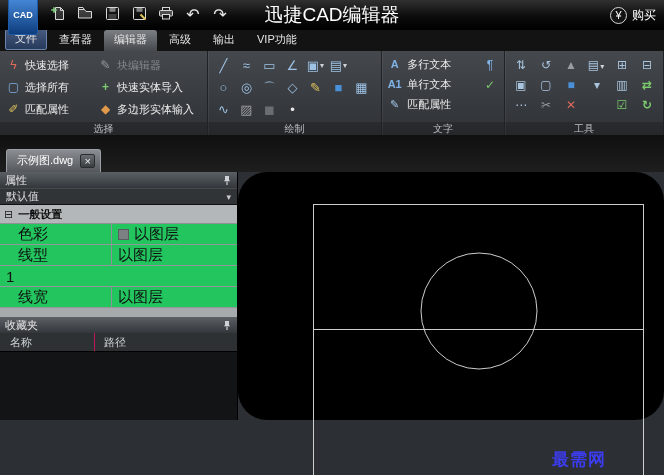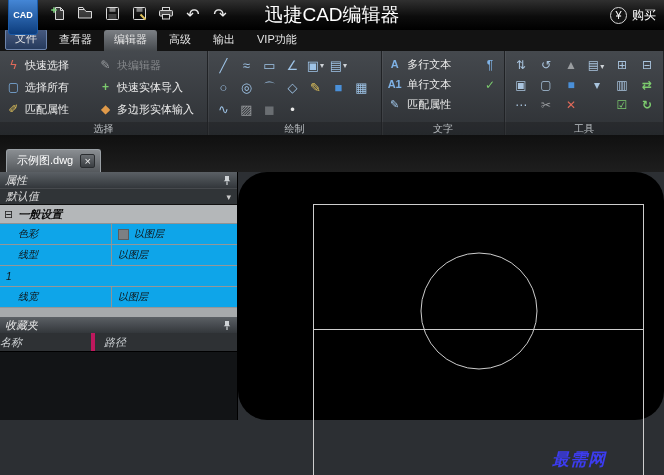--- a/index.html
+++ b/index.html
@@ -67,40 +67,40 @@
 
   
   .doctabs{height:37px;background:linear-gradient(#101010,#1e1e1e);display:flex;align-items:flex-end;padding-left:6px;}
   .dtab{display:flex;align-items:center;gap:7px;background:linear-gradient(#8a8e92,#54585c);
     border:1px solid #9aa0a5;border-bottom:none;border-radius:3px 3px 0 0;color:#fff;
     font-size:11px;padding:3px 5px 4px 10px;}
   .dtab-close{width:15px;height:14px;background:linear-gradient(#6a6e72,#3a3e42);border:1px solid #2a2d30;
     border-radius:2px;color:#f0f0f0;font-size:11px;line-height:12px;text-align:center;box-sizing:border-box;}
 
   
-  .main{display:flex;height:248px;font-style:italic;}
+  .main{display:flex;height:248px;}
   .leftpanel{width:238px;background:#17191b;display:flex;flex-direction:column;border-right:1px solid #000;box-sizing:border-box;}
   .phead{height:16px;background:linear-gradient(#5b6065,#33373b);color:#e8e8e8;font-size:11px;
     display:flex;align-items:center;padding:0 5px;flex:none;}
   .pin{margin-left:auto;display:flex;align-items:center;}
   .preset{height:17px;background:#303437;border-top:1px solid #46494d;border-bottom:1px solid #111;
     color:#dddddd;font-size:11px;display:flex;align-items:center;padding:0 6px;flex:none;box-sizing:border-box;}
   .preset .pcaret{margin-left:auto;font-size:9px;color:#ccc;}
   .section-row{height:18px;background:#b4b7b9;color:#101010;font-size:11px;font-weight:bold;
     display:flex;align-items:center;gap:5px;padding:0 4px;border-bottom:1px solid #8f9294;flex:none;}
   .collapse{font-size:11px;font-weight:normal;color:#222;line-height:1;}
-  .prow{height:20px;background:#0ea5e9;display:flex;font-size:10px;color:#101010;
+  .prow{height:20px;background:#22c55e;display:flex;font-size:15px;color:#101010;
     border-bottom:1px solid #949799;flex:none;}
   .plabel{width:112px;padding-left:18px;display:flex;align-items:center;border-right:1px solid #8f9294;box-sizing:border-box;}
   .pvalue{flex:1;display:flex;align-items:center;padding-left:6px;gap:5px;}
   .swatch{width:9px;height:9px;background:#7d8083;border:1px solid #5a5d60;flex:none;}
   .pfiller{height:9px;background:#a7aaac;flex:none;}
   .fav-cols{height:18px;background:#2e3134;display:flex;font-size:11px;color:#cfd3d6;
     border-bottom:1px solid #000;flex:none;}
-  .fc1{width:95px;padding-left:0;border-right:4px solid #be185d;display:flex;align-items:center;box-sizing:border-box;}
+  .fc1{width:95px;padding-left:10px;border-right:1px solid #be185d;display:flex;align-items:center;box-sizing:border-box;}
   .fc2{flex:1;padding-left:9px;display:flex;align-items:center;}
   .fav-body{flex:1;background:#121416;}
 
   .canvas{flex:1;position:relative;background:#000;border-radius:29px;}
   .canvas svg{position:absolute;left:0;top:0;}
   .watermark{position:absolute;left:314px;top:276px;color:#3c3cf0;font-size:17px;font-weight:bold;letter-spacing:1px;}
 </style>
 </head>
 <body>
 

